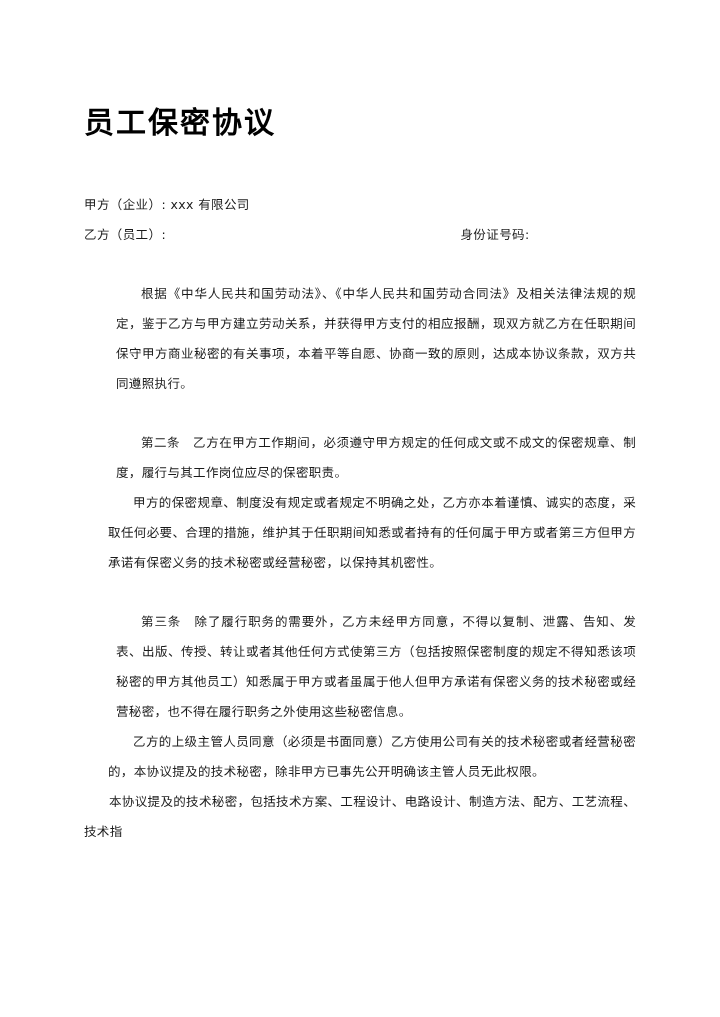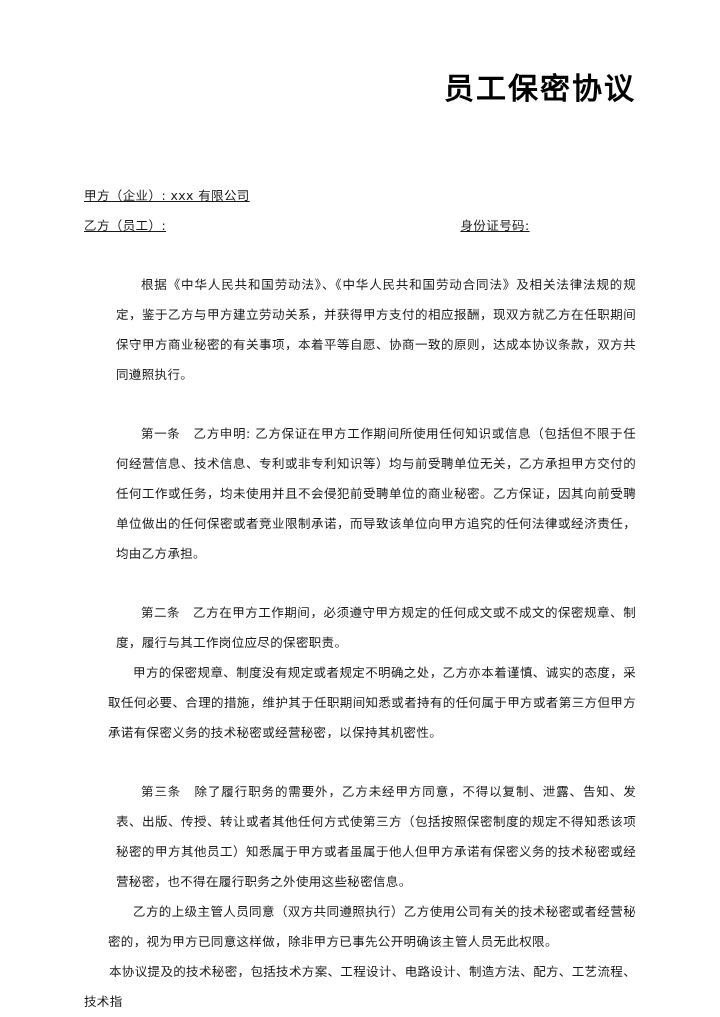--- a/index.html
+++ b/index.html
@@ -22,34 +22,33 @@
     width: 720px;
     height: 1017px;
     background: #ffffff;
     box-sizing: border-box;
     padding: 0 84px;
     overflow: hidden;
   }
 
   
   .doc-title {
-    text-align: right;
+    text-align: left;
     font-size: 30px;
     font-weight: 700;
     letter-spacing: 2px;
     line-height: 1.25;
     margin: 0;
-    padding-top: 70px;
+    padding-top: 104px;
     color: #000000;
   }
 
   
   .party-block {
-    margin-top: 73px;
-    text-decoration: underline;
+    margin-top: 48px;
   }
   .party-line {
     font-size: 12.5px;
     line-height: 30px;
     letter-spacing: 0.4px;
     color: #1a1a1a;
     white-space: nowrap;
   }
   .party-line.two-col {
     display: flex;
@@ -103,28 +102,27 @@
     <div class="party-line two-col">
       <span class="party-left">乙方（员工）:</span>
       <span class="party-right">身份证号码:</span>
     </div>
   </div>
 
   <div class="body-block">
 
     <p class="para gap-lg">根据《中华人民共和国劳动法》、《中华人民共和国劳动合同法》及相关法律法规的规定，鉴于乙方与甲方建立劳动关系，并获得甲方支付的相应报酬，现双方就乙方在任职期间保守甲方商业秘密的有关事项，本着平等自愿、协商一致的原则，达成本协议条款，双方共同遵照执行。</p>
 
-    <p class="para gap-lg">第一条　乙方申明: 乙方保证在甲方工作期间所使用任何知识或信息（包括但不限于任何经营信息、技术信息、专利或非专利知识等）均与前受聘单位无关，乙方承担甲方交付的任何工作或任务，均未使用并且不会侵犯前受聘单位的商业秘密。乙方保证，因其向前受聘单位做出的任何保密或者竞业限制承诺，而导致该单位向甲方追究的任何法律或经济责任，均由乙方承担。</p>
 
     <p class="para gap-lg">第二条　乙方在甲方工作期间，必须遵守甲方规定的任何成文或不成文的保密规章、制度，履行与其工作岗位应尽的保密职责。</p>
 
     <p class="para gap-sm">甲方的保密规章、制度没有规定或者规定不明确之处，乙方亦本着谨慎、诚实的态度，采取任何必要、合理的措施，维护其于任职期间知悉或者持有的任何属于甲方或者第三方但甲方承诺有保密义务的技术秘密或经营秘密，以保持其机密性。</p>
 
     <p class="para gap-lg">第三条　除了履行职务的需要外，乙方未经甲方同意，不得以复制、泄露、告知、发表、出版、传授、转让或者其他任何方式使第三方（包括按照保密制度的规定不得知悉该项秘密的甲方其他员工）知悉属于甲方或者虽属于他人但甲方承诺有保密义务的技术秘密或经营秘密，也不得在履行职务之外使用这些秘密信息。</p>
 
-    <p class="para gap-sm">乙方的上级主管人员同意（双方共同遵照执行）乙方使用公司有关的技术秘密或者经营秘密的，视为甲方已同意这样做，除非甲方已事先公开明确该主管人员无此权限。</p>
+    <p class="para gap-sm">乙方的上级主管人员同意（必须是书面同意）乙方使用公司有关的技术秘密或者经营秘密的，本协议提及的技术秘密，除非甲方已事先公开明确该主管人员无此权限。</p>
 
 
     <p class="para clipped">本协议提及的技术秘密，包括技术方案、工程设计、电路设计、制造方法、配方、工艺流程、技术指</p>
 
   </div>
 
 </div>
 
 </body></html>

